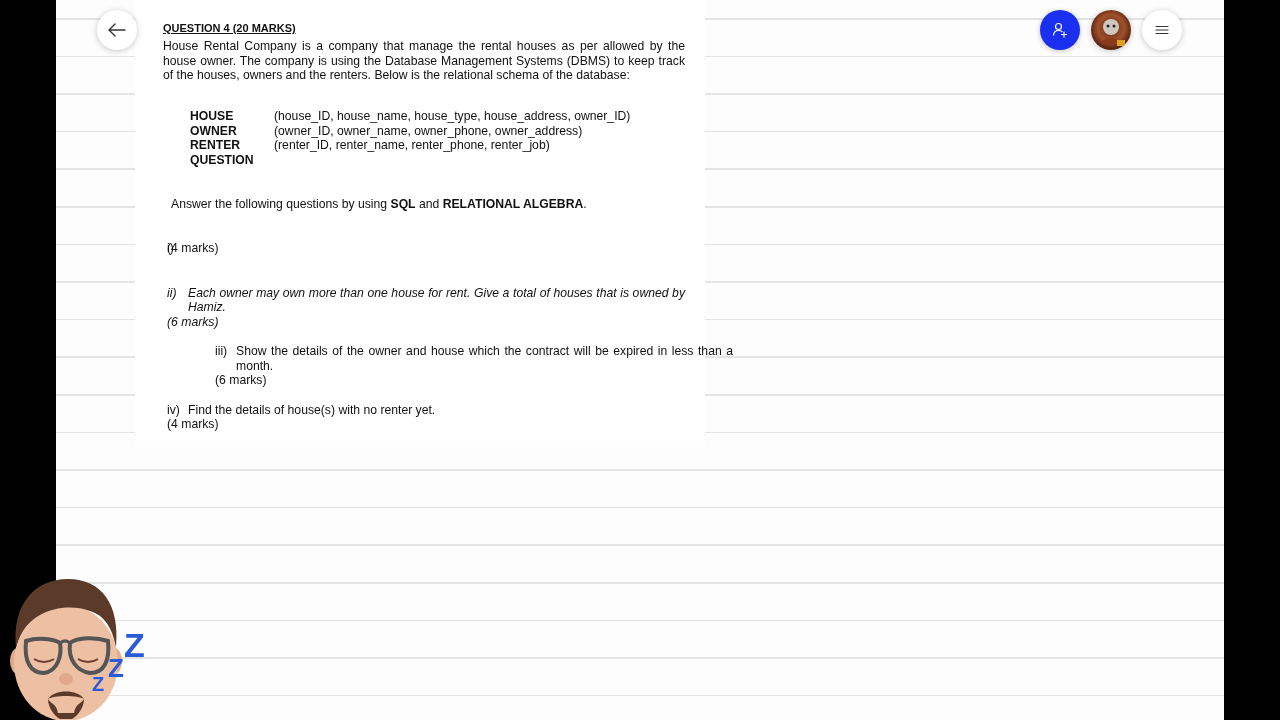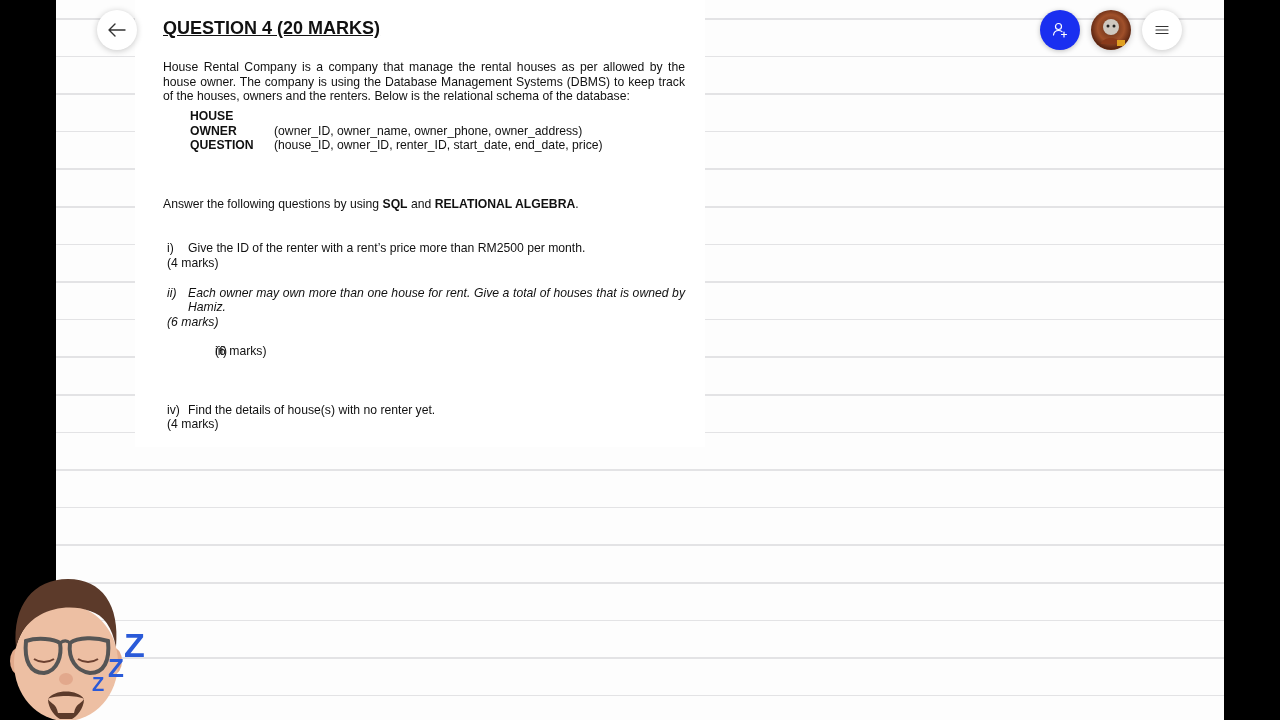--- a/index.html
+++ b/index.html
@@ -23,32 +23,32 @@
   }
   .pasted {
     position:absolute; left:79px; top:0; width:570px; height:447px; background:#ffffff;
   }
   .doc {
     position:absolute; left:163px; top:0; width:522px; color:#111;
     font-size:12.2px; line-height:14.5px;
   }
   .q-title {
     position:absolute; top:21px; left:0; font-weight:bold; text-decoration:underline;
-    font-size:18px; white-space:nowrap;
+    font-size:11px; white-space:nowrap;
   }
   .intro {
-    position:absolute; top:60px; left:0; width:522px; text-align:justify;
+    position:absolute; top:39px; left:0; width:522px; text-align:justify;
   }
   .schema {
     position:absolute; top:109px; left:27px;
   }
   .schema-row { display:flex; height:14.6px; white-space:nowrap; }
   .schema-name { width:84px; font-weight:bold; }
   .instruction {
-    position:absolute; top:197px; left:0; white-space:nowrap;
+    position:absolute; top:197px; left:8px; white-space:nowrap;
   }
   .instruction b { font-weight:bold; }
   .question {
     position:absolute; left:4px; width:518px;
   }
   .q-num { position:absolute; left:0; top:0; }
   .q-text { margin-left:21px; text-align:justify; }
   .q-marks { text-align:left; margin-top:0px; }
   .btn-circle {
     position:absolute; width:40px; height:40px; border-radius:50%;
@@ -87,49 +87,53 @@
   <div class="pasted"></div>
 </div>
 
 <div class="doc">
   <div class="q-title">QUESTION 4 (20 MARKS)</div>
   <div class="intro">House Rental Company is a company that manage the rental houses as per allowed by the house owner. The company is using the Database Management Systems (DBMS) to keep track of the houses, owners and the renters. Below is the relational schema of the database:</div>
 
   <div class="schema">
     <div class="schema-row">
       <span class="schema-name">HOUSE</span>
+      <span>(house_ID, house_name, house_type, house_address, owner_ID)</span>
     </div>
     <div class="schema-row">
       <span class="schema-name">OWNER</span>
       <span>(owner_ID, owner_name, owner_phone, owner_address)</span>
     </div>
     <div class="schema-row">
+      <span class="schema-name">RENTER</span>
+      <span>(renter_ID, renter_name, renter_phone, renter_job)</span>
+    </div>
+    <div class="schema-row">
       <span class="schema-name">QUESTION</span>
-      <span>(house_ID, owner_ID, renter_ID, start_date, end_date, price)</span>
     </div>
   </div>
 
   <div class="instruction">
     <span>Answer the following questions by using </span><b>SQL</b><span> and </span><b>RELATIONAL ALGEBRA</b><span>.</span>
   </div>
 
   <div class="question" style="top:241px;">
     <span class="q-num">i)</span>
-    <div class="q-text">Give the ID of the renter with a rent’s price more than RM2500 per month.</div>
     <div class="q-marks">(4 marks)</div>
   </div>
 
   <div class="question" style="top:285.5px;font-style:italic;">
     <span class="q-num">ii)</span>
     <div class="q-text">Each owner may own more than one house for rent. Give a total of houses that is owned by Hamiz.</div>
     <div class="q-marks">(6 marks)</div>
   </div>
 
   <div class="question" style="top:344px;margin-left:48px;">
     <span class="q-num">iii)</span>
+    <div class="q-text">Show the details of the owner and house which the contract will be expired in less than a month.</div>
     <div class="q-marks">(6 marks)</div>
   </div>
 
   <div class="question" style="top:402.5px;">
     <span class="q-num">iv)</span>
     <div class="q-text">Find the details of house(s) with no renter yet.</div>
     <div class="q-marks">(4 marks)</div>
   </div>
 </div>
 

